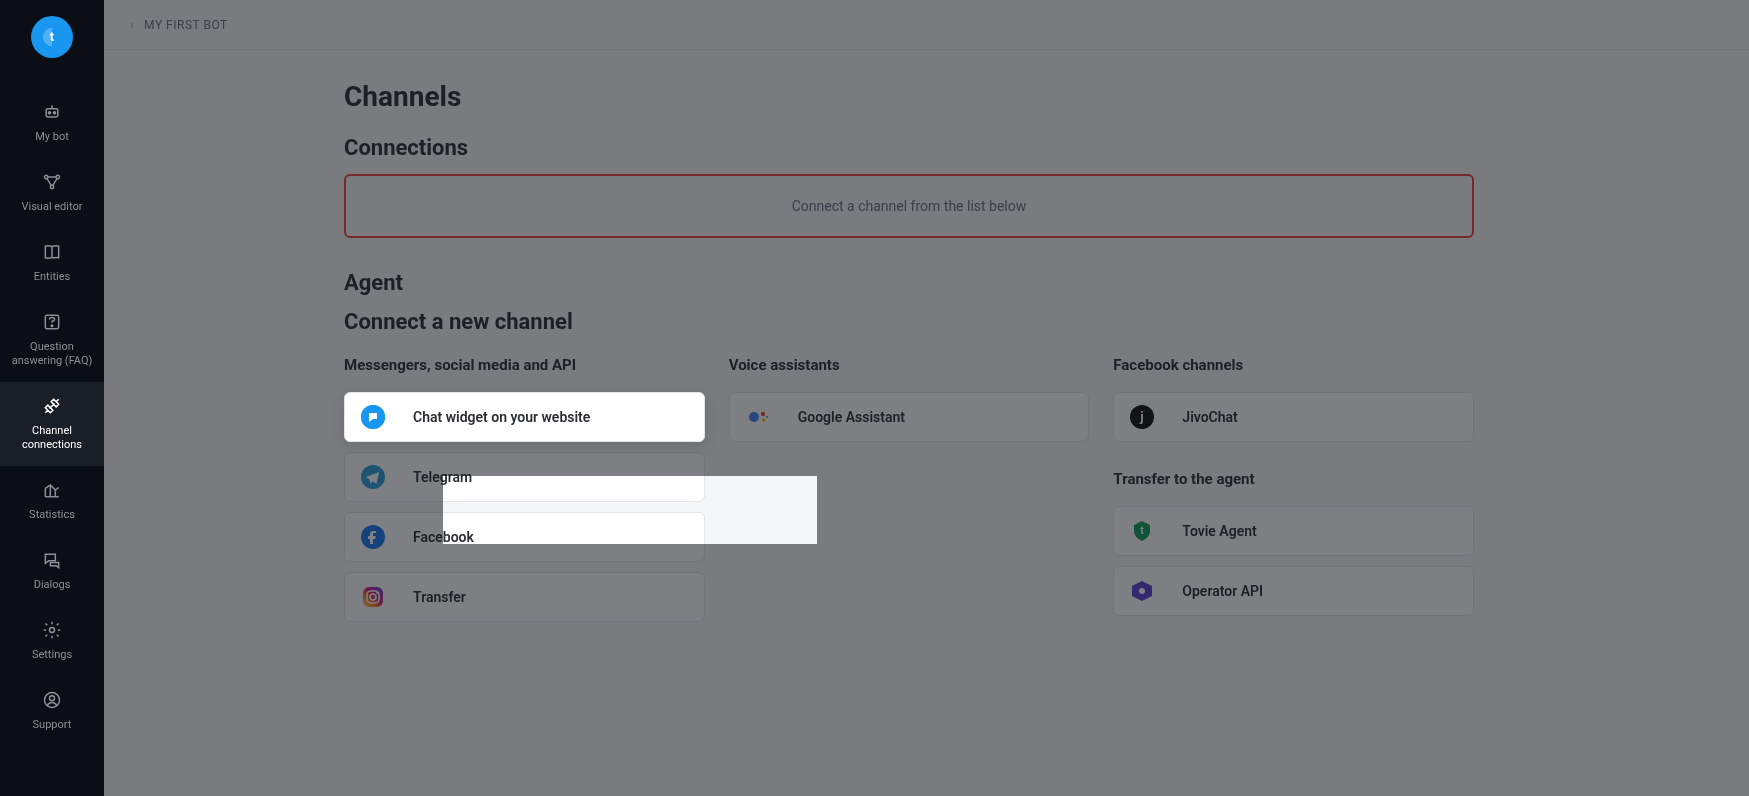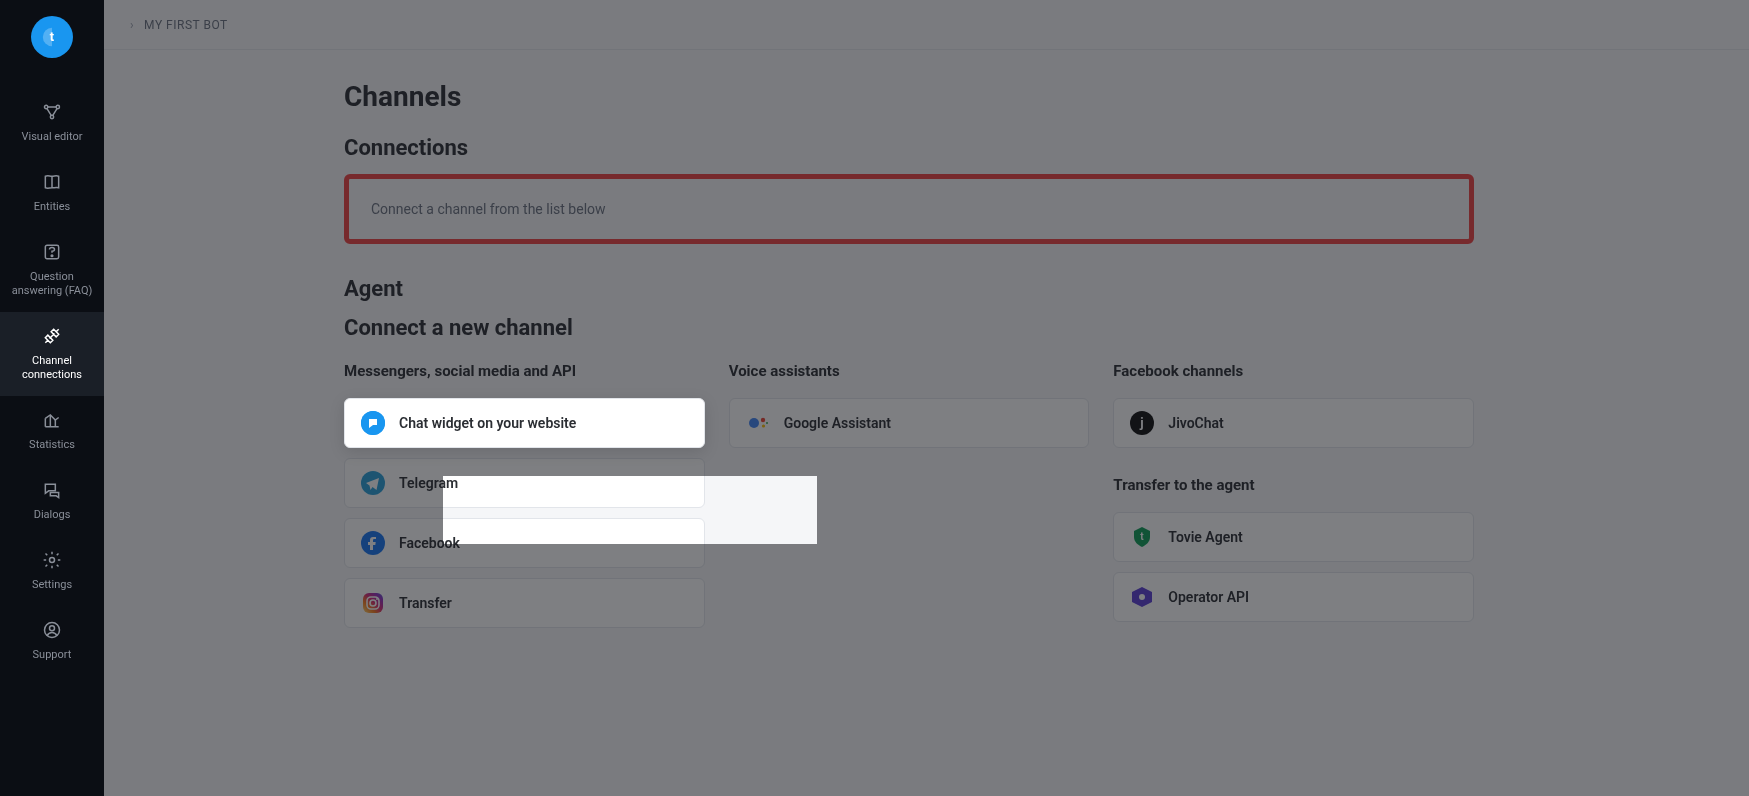--- a/index.html
+++ b/index.html
@@ -16,26 +16,26 @@
   .nav-icon svg { width: 20px; height: 20px; stroke: currentColor; fill: none; stroke-width: 1.8; }
   .nav-label { max-width: 90px; }
   
   .main { flex: 1; background: #f5f6f8; position: relative; }
   .breadcrumb { height: 50px; border-bottom: 1px solid #e5e7eb; display: flex; align-items: center; padding: 0 26px; gap: 10px; color: #6b7280; font-size: 12px; letter-spacing: .5px; }
   .chevron { color: #9aa1ad; }
   .content { padding: 30px 0 40px 240px; width: 100%; }
   .content-inner { max-width: 1130px; }
   h1.page-title { font-size: 28px; font-weight: 700; color: #2b2e33; margin-bottom: 22px; }
   h2.section-title { font-size: 22px; font-weight: 700; color: #2b2e33; margin-bottom: 14px; }
-  .card-box { border: 5px solid #ef4444; border-radius: 6px; padding: 22px; color: #6b7280; font-size: 14px; margin-bottom: 32px; }
+  .card-box { border: 2px solid #ef4444; border-radius: 6px; padding: 22px; text-align: center; color: #6b7280; font-size: 14px; margin-bottom: 32px; }
   .connect-title { font-size: 22px; font-weight: 700; margin-bottom: 22px; color: #2b2e33; }
   .columns { display: flex; gap: 24px; }
   .col { flex: 1; min-width: 0; }
   .col-title { font-size: 15px; font-weight: 700; color: #2b2e33; margin-bottom: 18px; }
-  .channel-card { display: flex; align-items: center; gap: 14px; background: #ffffff; border: 1px solid #e2e5ea; border-radius: 6px; padding: 12px 16px; margin-bottom: 10px; font-size: 14px; font-weight: 600; color: #2b2e33; cursor: pointer; }
+  .channel-card { display: flex; align-items: center; gap: 28px; background: #ffffff; border: 1px solid #e2e5ea; border-radius: 6px; padding: 12px 16px; margin-bottom: 10px; font-size: 14px; font-weight: 600; color: #2b2e33; cursor: pointer; }
   .ch-icon { width: 24px; height: 24px; border-radius: 50%; display: flex; align-items: center; justify-content: center; flex-shrink: 0; }
   .ch-icon svg { width: 24px; height: 24px; }
   
   .dim-overlay { position: absolute; inset: 0; pointer-events: none; background: rgba(20,22,28,0.55); clip-path: polygon(0 0, 100% 0, 100% 100%, 0 100%, 0 0, 339px 476px, 339px 544px, 713px 544px, 713px 476px, 339px 476px); }
   
   .highlight-ring { position: absolute; left: 339px; top: 476px; width: 374px; height: 68px; box-shadow: 0 0 0 3px rgba(255,255,255,0.0); border-radius: 8px; pointer-events: none; }
   .channel-card.highlighted { position: relative; z-index: 3; box-shadow: 0 4px 16px rgba(0,0,0,0.12); }
 </style>
 </head>
 <body>
@@ -45,20 +45,31 @@
   <aside class="sidebar">
     <div class="logo-wrap">
       <div class="logo">
         <svg viewBox="0 0 24 24" width="22" height="22">
             <path d="M12 2a10 10 0 1 0 0 20V2z" fill="#fff" opacity=".25"></path>
             <text x="12" y="16" text-anchor="middle" font-size="14" font-weight="700" fill="#fff">t</text>
           </svg>
       </div>
     </div>
     <nav class="nav">
+      <div class="nav-item">
+        <span class="nav-icon">
+            <svg viewBox="0 0 24 24">
+              <rect x="5" y="8" width="14" height="10" rx="2"></rect>
+              <circle cx="9" cy="13" r="1.3" fill="currentColor"></circle>
+              <circle cx="15" cy="13" r="1.3" fill="currentColor"></circle>
+              <path d="M12 4v4"></path>
+            </svg>
+          </span>
+        <span class="nav-label">My bot</span>
+      </div>
       <div class="nav-item">
         <span class="nav-icon">
             <svg viewBox="0 0 24 24">
               <circle cx="5" cy="6" r="2"></circle>
               <circle cx="19" cy="6" r="2"></circle>
               <circle cx="12" cy="18" r="2"></circle>
               <path d="M7 6h10M6 8l5 8M18 8l-5 8"></path>
             </svg>
           </span>
         <span class="nav-label">Visual editor</span>

